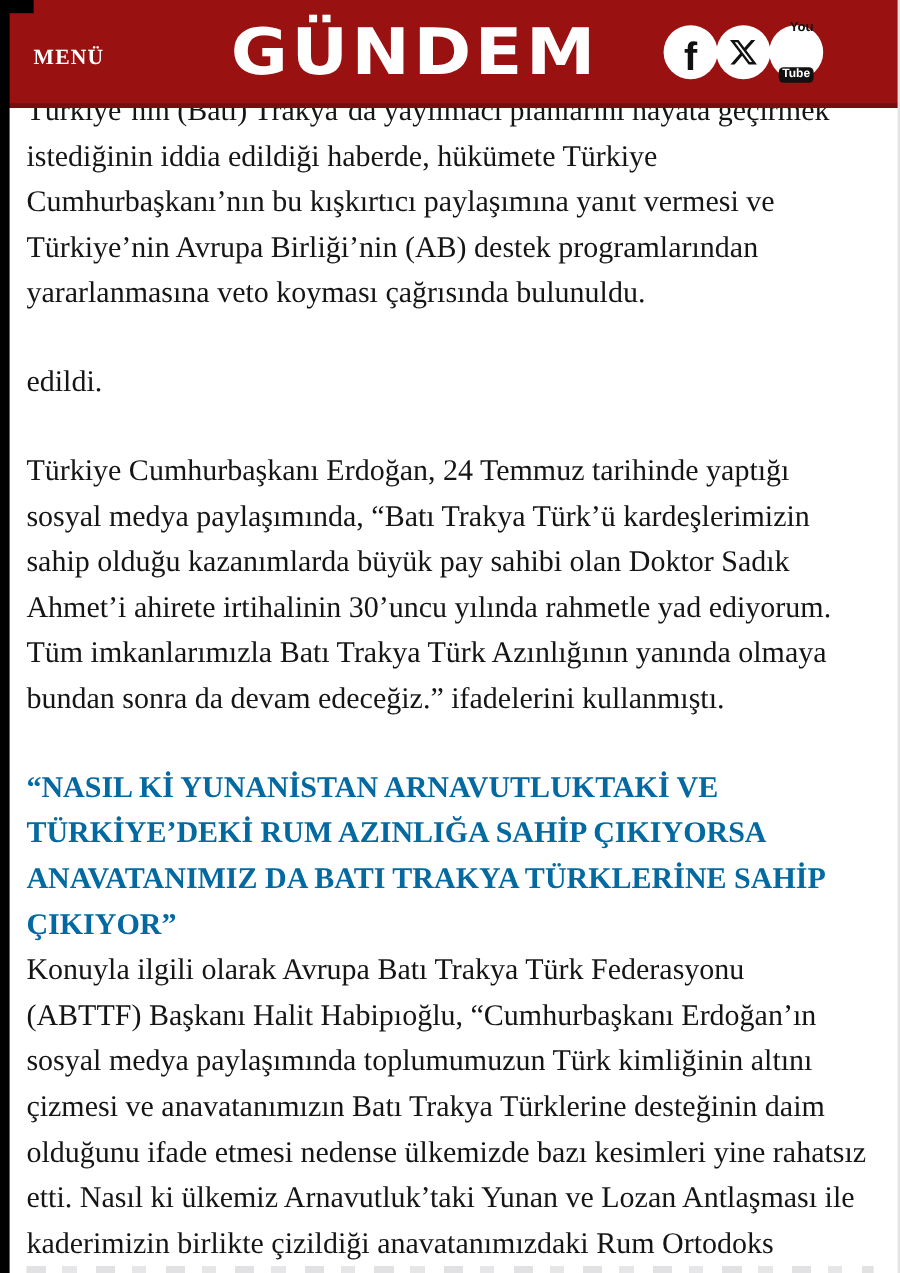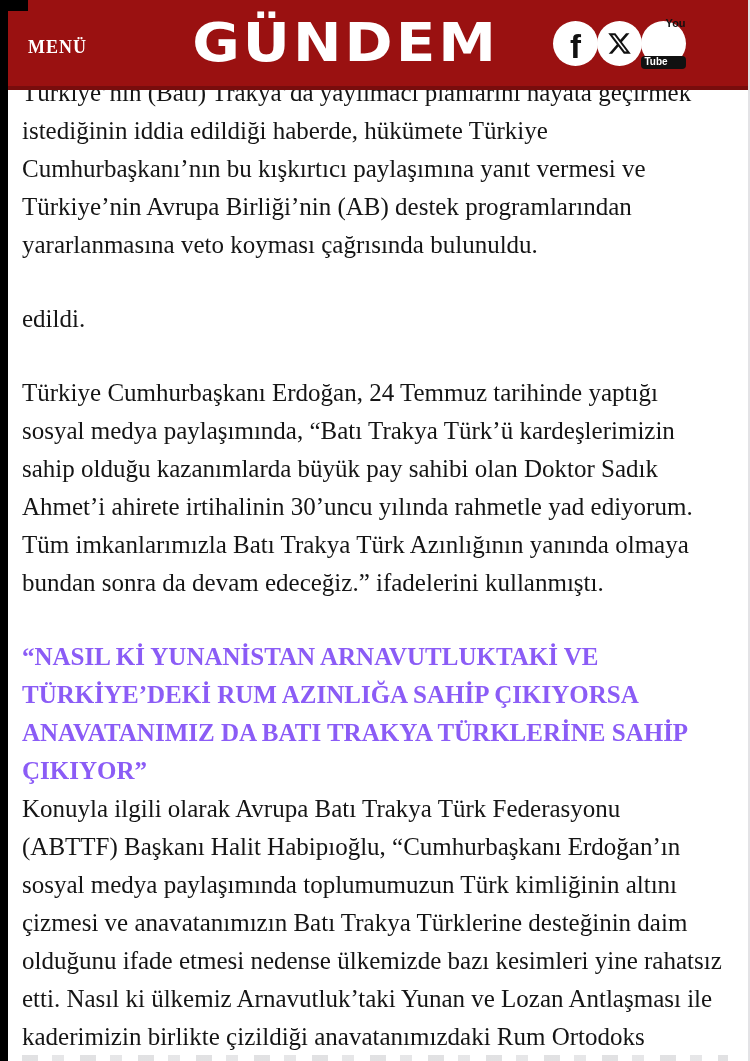--- a/index.html
+++ b/index.html
@@ -70,34 +70,34 @@
   }
   .x-svg { width:25px; height:25px; display:block; }
   .yt-stack { display:flex; flex-direction:column; align-items:flex-end; line-height:1;gap:16px; }
   .yt-top {
     font-family:"Liberation Sans", sans-serif; font-weight:bold;
     font-size:11px; color:#111;
   }
   .yt-tube {
     background:#111; color:#fff; border-radius:4px;
     font-family:"Liberation Sans", sans-serif; font-weight:bold;
-    font-size:10px; padding:1px 18px 2px 3px; margin-top:11px;
+    font-size:10px; padding:1px 3px 2px 3px; margin-top:11px;
   }
 
   
   .article {
     position:absolute; top:0; left:8px; width:742px;
     padding:74px 28px 0 14px;
     font-size:25px; line-height:38px; color:#151515;
     z-index:1;
   }
   .article p { margin:0 0 36px 0; }
   .article h2 {
     font-size:25px; line-height:38px; font-weight:bold;
-    color:#8b5cf6; margin:0;
+    color:#0369a1; margin:0;
   }
   .cutoff-text-fragments {
     position:absolute; left:22px; bottom:0; width:706px; height:6px;
     background:repeating-linear-gradient(90deg,
       #c9c9cc 0 16px, transparent 16px 30px,
       #d2d2d5 30px 42px, transparent 42px 58px);
     opacity:0.55; z-index:2;
   }
 </style>
 </head>

